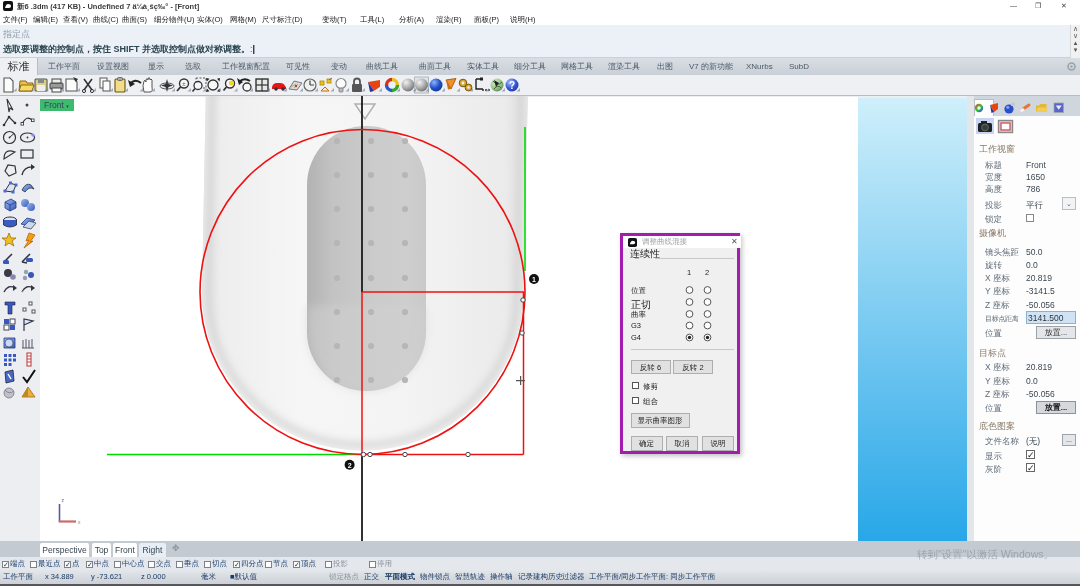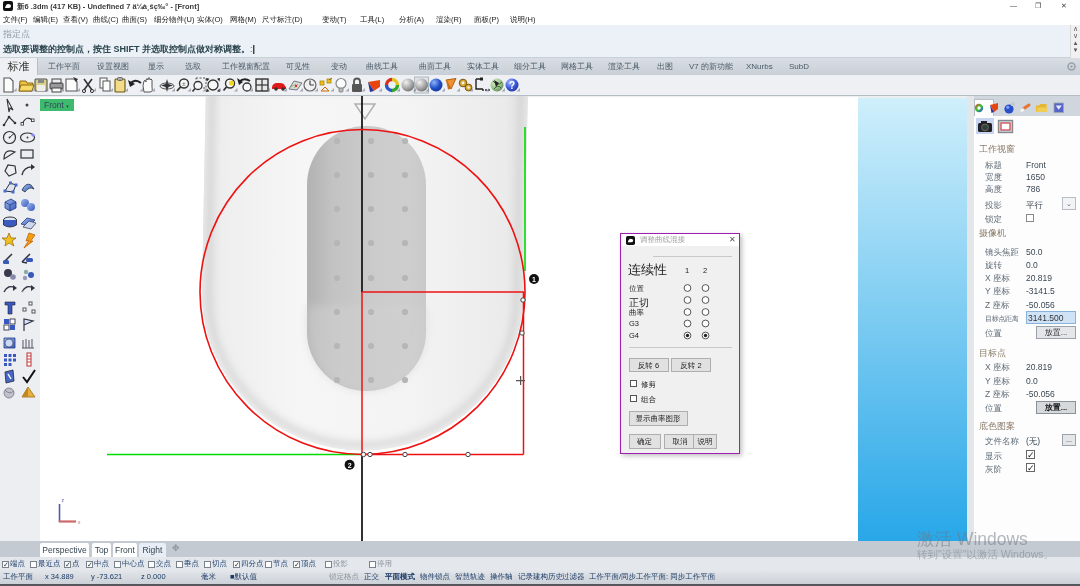--- a/index.html
+++ b/index.html
@@ -38,21 +38,21 @@
 #gapstrip { position:absolute; left:967px; top:0; width:7px; height:446px; background:#e4e7ea; }
 #panel { position:absolute; left:974px; top:0; width:106px; height:446px; background:#cfd6dd; }
 #panelwhite { position:absolute; left:0px; top:20px; width:106px; height:426px; background:#fdfdfe; }
 
 
 .ph { position:absolute; left:5px; font-size:9px; color:#8a7a66; }
 .plbl { position:absolute; left:11px; font-size:8.5px; color:#5f6b76; }
 .pval { position:absolute; left:52px; font-size:8.5px; color:#3c4852; }
 
 
-#dlg { position:absolute; left:620px; top:233px; width:120px; height:221px; background:#f0f0f0; border:1px solid #a21caf; box-shadow:2px 2px 5px rgba(0,0,0,0.25); font-size:7.5px; color:#222; }
+#dlg { position:absolute; left:620px; top:233px; width:120px; height:221px; background:#f0f0f0; border:3px solid #a21caf; box-shadow:2px 2px 5px rgba(0,0,0,0.25); font-size:7.5px; color:#222; }
 #dlgtitle { position:absolute; left:0; top:0; width:118px; height:12px; background:#fff; }
 .dbtn { position:absolute; background:#e1e1e1; border:1px solid #aeaeae; text-align:center; font-size:7.5px; color:#222; }
 .dcb { position:absolute; width:7px; height:7px; background:#fff; border:1px solid #555; }
 
 
 #vtabs { position:absolute; left:0; top:541px; width:1080px; height:16px; background:#c4cad1; }
 .vtab { position:absolute; top:2px; height:14px; background:#fff; color:#374652; font-size:8.5px; line-height:14px; text-align:center; border-radius:2px 2px 0 0; }
 #osnap { position:absolute; left:0; top:557px; width:1080px; height:13px; background:#e4e8ec; font-size:7.5px; color:#1d3d6d; }
 #statusbar { position:absolute; left:0; top:570px; width:1080px; height:14px; background:linear-gradient(#e3e7eb,#ccd1d7); font-size:7.5px; color:#1c3a66; }
 #statusbar span { position:absolute; top:2px; }
@@ -583,21 +583,21 @@
 
   <div id="dlg">
     <div id="dlgtitle">
       <svg style="position:absolute;left:5px;top:1.5px" width="9" height="9" viewBox="0 0 10 10">
           <rect x="0" y="0" width="10" height="10" rx="2" fill="#111"></rect>
           <path d="M2 7 Q3 3 5 3 Q8 3 8 5 Q8 7 6 7 Z" fill="#fff"></path>
         </svg>
       <span style="position:absolute;left:19px;top:1px;color:#a0a0a0;font-size:7.5px">调整曲线混接</span>
       <span style="position:absolute;left:108px;top:1px;color:#555;font-size:8px">✕</span>
     </div>
-    <div style="position:absolute;left:7px;top:27px;font-size:13px">连续性</div>
+    <div style="position:absolute;left:7px;top:11px;font-size:10px">连续性</div>
     <div style="position:absolute;left:32px;top:22px;width:79px;border-top:1px solid #c8c8c8"></div>
     <div style="position:absolute;left:64px;top:32px;font-size:7.5px">1</div>
     <div style="position:absolute;left:82px;top:32px;font-size:7.5px">2</div>
     <div style="position:absolute;left:8px;top:50px;font-size:7.5px">位置</div>
     <div style="position:absolute;left:8px;top:62px;font-size:10px">正切</div>
     <div style="position:absolute;left:8px;top:74px;font-size:7.5px">曲率</div>
     <div style="position:absolute;left:8px;top:85px;font-size:7.5px">G3</div>
     <div style="position:absolute;left:8px;top:97px;font-size:7.5px">G4</div>
     <svg style="position:absolute;left:60px;top:48px" width="34" height="62" viewBox="0 0 34 62">
       <g fill="#fff" stroke="#555" stroke-width="1">
@@ -618,21 +618,21 @@
     <div style="position:absolute;left:8px;top:113px;width:103px;border-top:1px solid #c8c8c8"></div>
     <div class="dbtn" style="left:7.5px;top:124px;width:40px;height:14px;line-height:13px">反转 6</div>
     <div class="dbtn" style="left:50px;top:124px;width:40px;height:14px;line-height:13px">反转 2</div>
     <div class="dcb" style="left:9px;top:146px"></div>
     <div style="position:absolute;left:20px;top:146px;font-size:7.5px">修剪</div>
     <div class="dcb" style="left:9px;top:161px"></div>
     <div style="position:absolute;left:20px;top:161px;font-size:7.5px">组合</div>
     <div class="dbtn" style="left:7.5px;top:177px;width:59px;height:15px;line-height:14px">显示曲率图形</div>
     <div class="dbtn" style="left:7.5px;top:200px;width:32px;height:15px;line-height:14px">确定</div>
     <div class="dbtn" style="left:43px;top:200px;width:32px;height:15px;line-height:14px">取消</div>
-    <div class="dbtn" style="left:72px;top:200px;width:24px;height:15px;line-height:14px">说明</div>
+    <div class="dbtn" style="left:79px;top:200px;width:32px;height:15px;line-height:14px">说明</div>
   </div>
 
   <div id="vtabs">
     <div class="vtab" style="left:40px;width:49px">Perspective</div>
     <div class="vtab" style="left:92px;width:19px">Top</div>
     <div class="vtab" style="left:113px;width:24px">Front</div>
     <div class="vtab" style="left:139px;width:27px;background:#e8eef6">Right</div>
     <span style="position:absolute;left:172px;top:2px;color:#8a929a;font-size:9px">✥</span>
   </div>
 
@@ -664,16 +664,15 @@
     <span style="left:385px;font-weight:bold">平面模式</span>
     <span style="left:420px;font-weight:normal">物件锁点</span>
     <span style="left:455px">智慧轨迹</span>
     <span style="left:490px;font-weight:normal">操作轴</span>
     <span style="left:518px">记录建构历史</span>
     <span style="left:562px">过滤器</span>
     <span style="left:589px">工作平面/同步工作平面: 同步工作平面</span>
   </div>
   <div id="botline"></div>
 
-  <div id="wm1">激活 Windows</div>
   <div id="wm2">转到"设置"以激活 Windows。</div>
 
 </div>
 
 </body></html>

